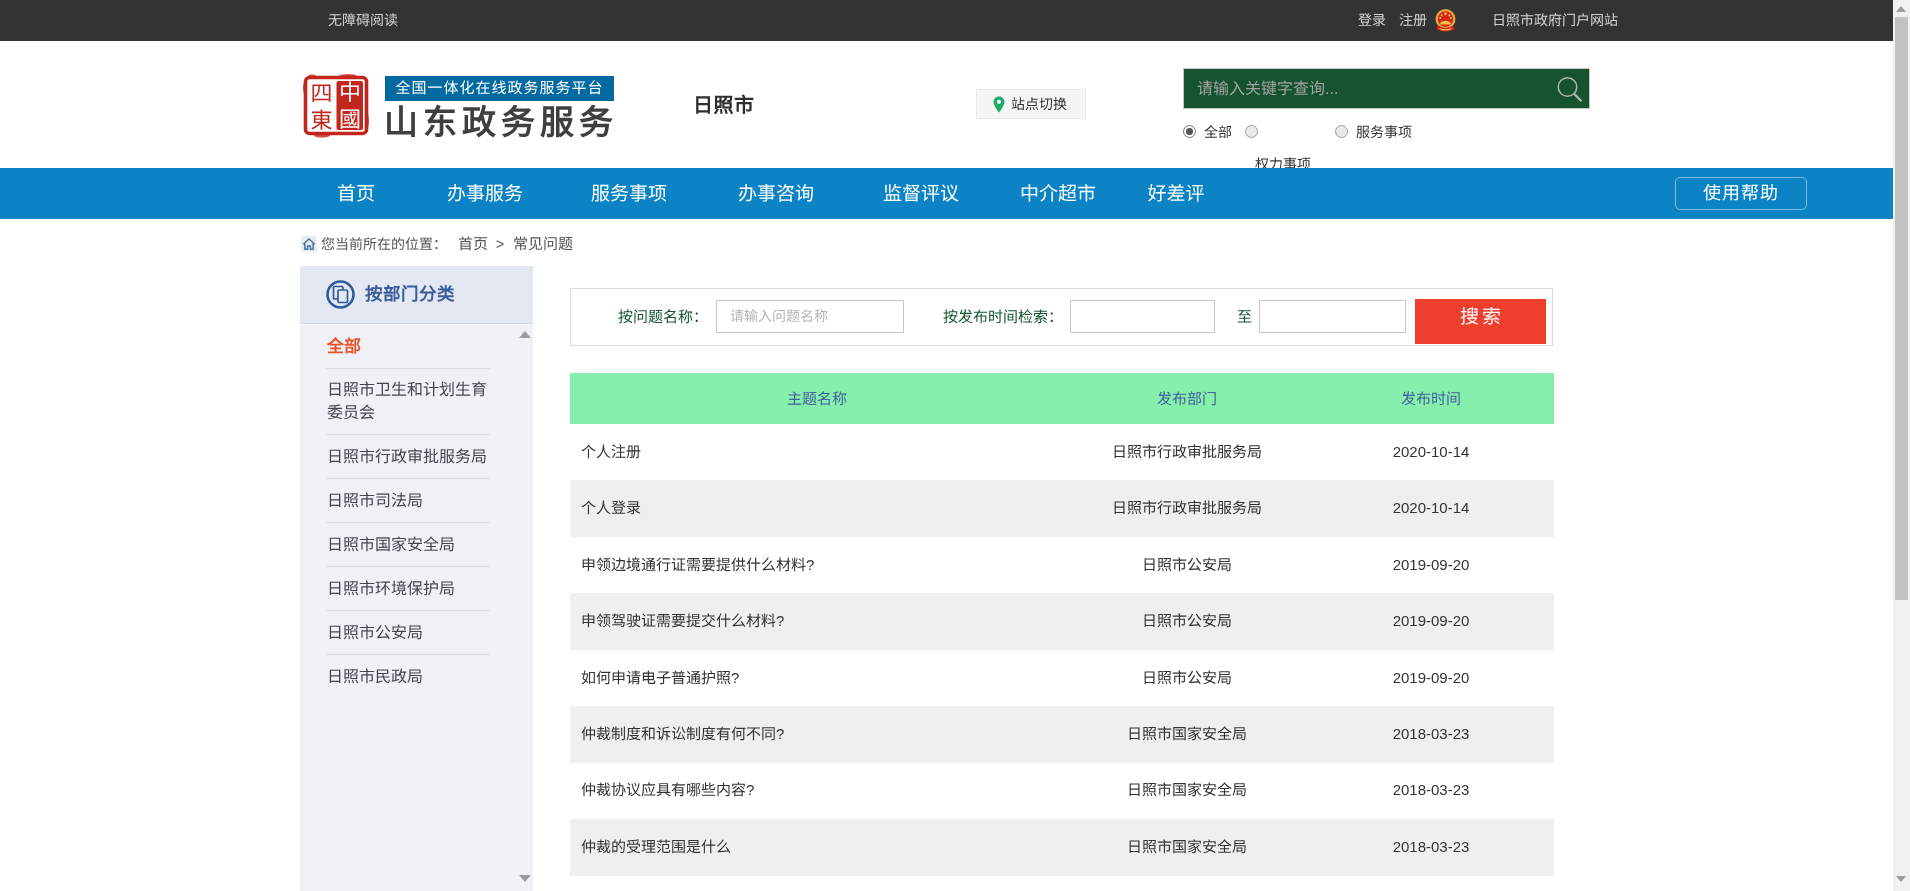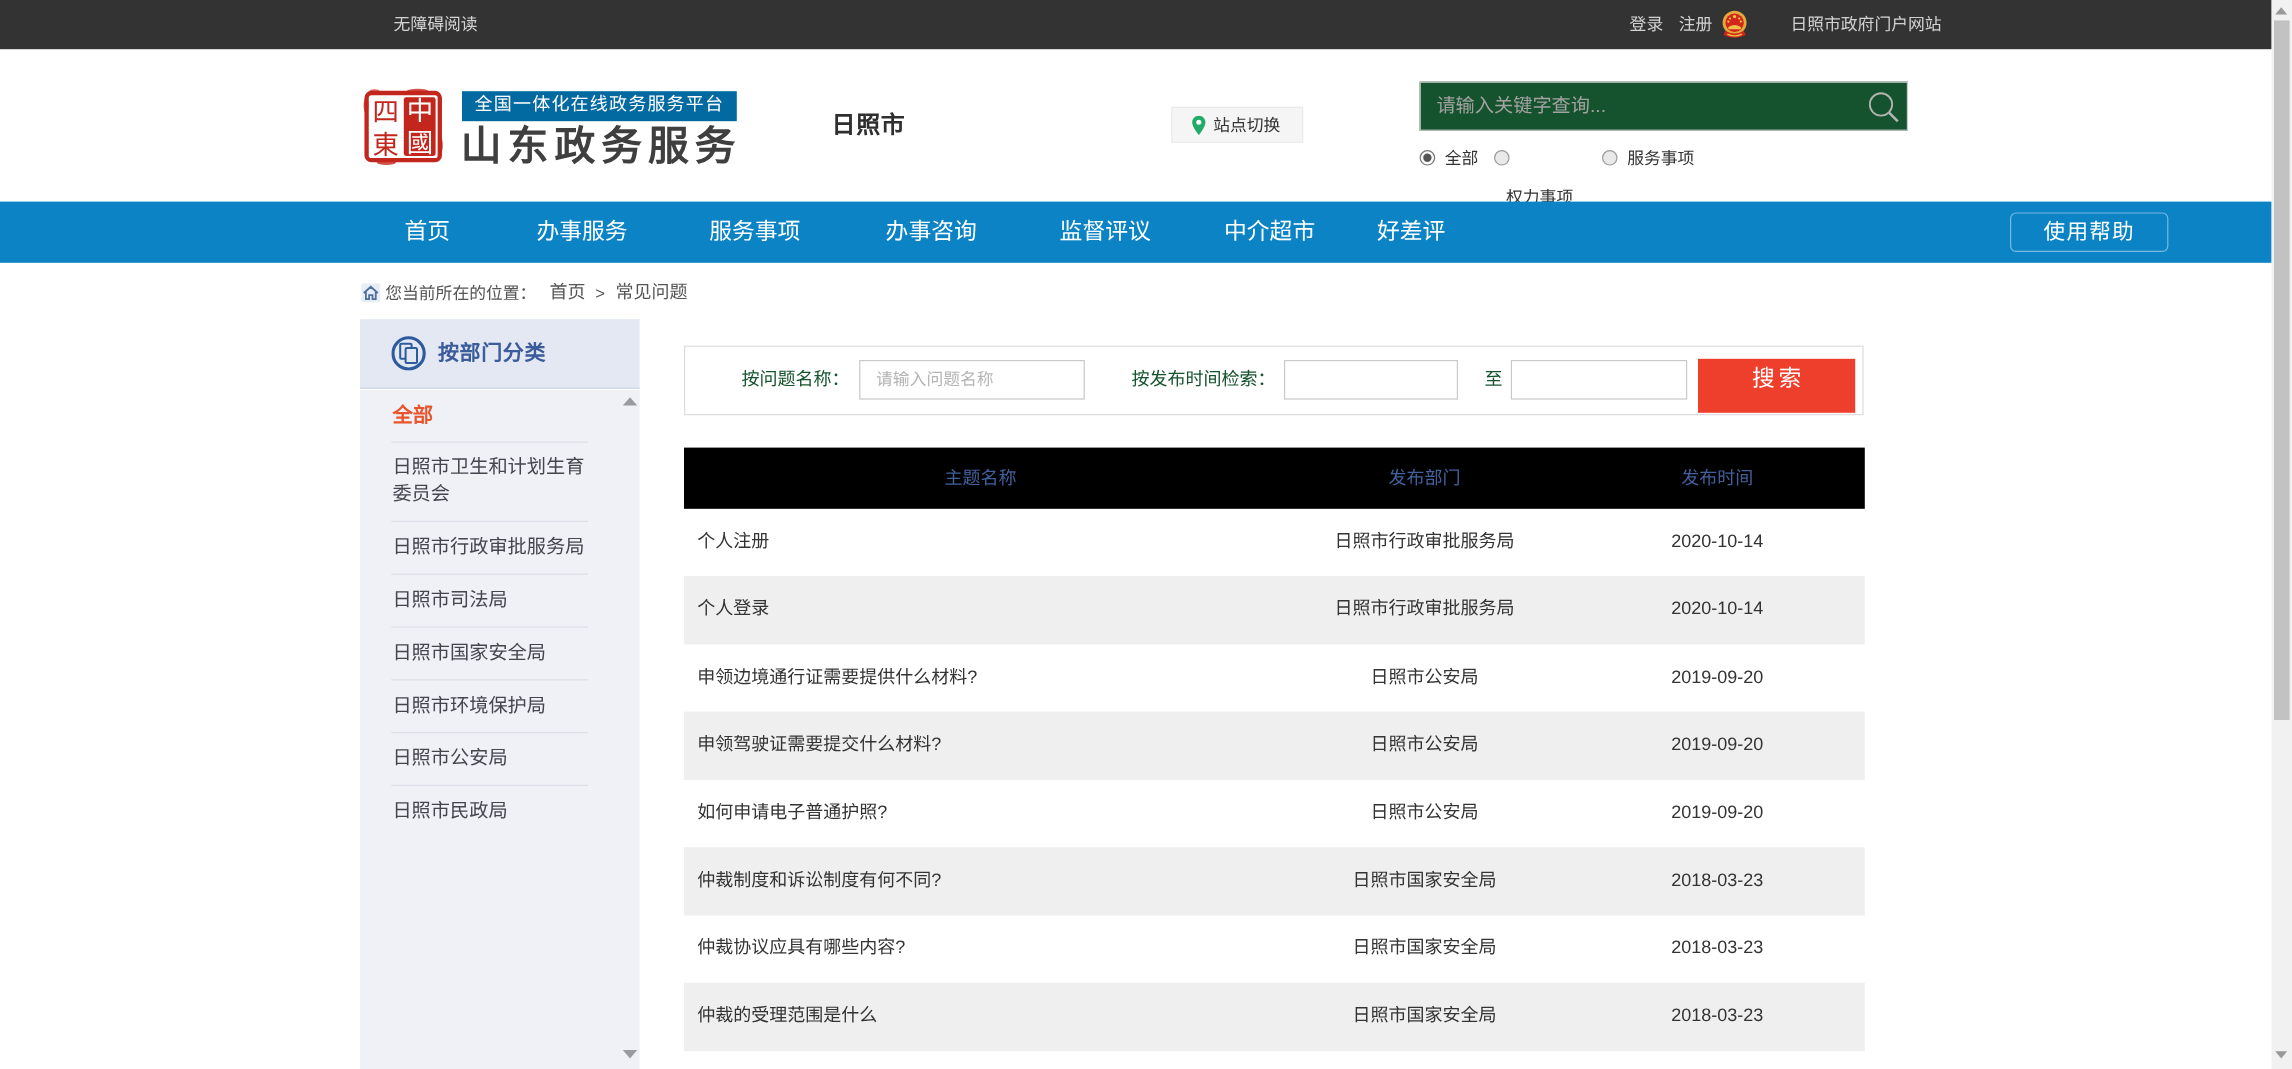--- a/index.html
+++ b/index.html
@@ -49,21 +49,21 @@
 .sarr-dn { position:absolute; left:519px; top:875px; width:0; height:0; border-left:6px solid transparent; border-right:6px solid transparent; border-top:7px solid #9a9aa0; }
 
 
 .fbox { position:absolute; left:570px; top:288px; width:983px; height:58px; border:1px solid #dcdcdc; background:#fff; }
 .flab { position:absolute; top:309px; font-size:15px; color:#14532d; line-height:16px; white-space:nowrap; }
 .fin { position:absolute; top:300px; height:33px; border:1px solid #c9c9c9; background:#fff; }
 .fin .p { position:absolute; left:13px; top:0; line-height:31px; font-size:14px; color:#b5b5b5; }
 .fbtn { position:absolute; left:1415px; top:299px; width:131px; height:45px; background:#ee3e2c; color:#fff; font-size:19px; line-height:35px; text-align:center; letter-spacing:3px; text-indent:3px; }
 
 
-.thead { position:absolute; left:570px; top:373px; width:984px; height:51px; background:#000000; }
+.thead { position:absolute; left:570px; top:373px; width:984px; height:51px; background:#86efac; }
 .th { position:absolute; top:0; line-height:51px; font-size:15px; color:#42619c; transform:translateX(-50%); }
 .row { position:absolute; left:570px; width:984px; height:57px; }
 .row.g { background:#efefef; }
 .row .c1 { position:absolute; left:11px; top:0; line-height:56px; font-size:15px; color:#333; white-space:nowrap; }
 .row .c2 { position:absolute; left:617px; top:0; line-height:56px; font-size:15px; color:#333; transform:translateX(-50%); white-space:nowrap; }
 .row .c3 { position:absolute; left:861px; top:0; line-height:56px; font-size:15px; color:#333; transform:translateX(-50%); white-space:nowrap; }
 
 
 .sbar { position:absolute; left:1893px; top:0; width:17px; height:891px; background:#f1f1f1; }
 .sbar .thumb { position:absolute; left:2px; top:17px; width:13px; height:583px; background:#c2c2c2; }

